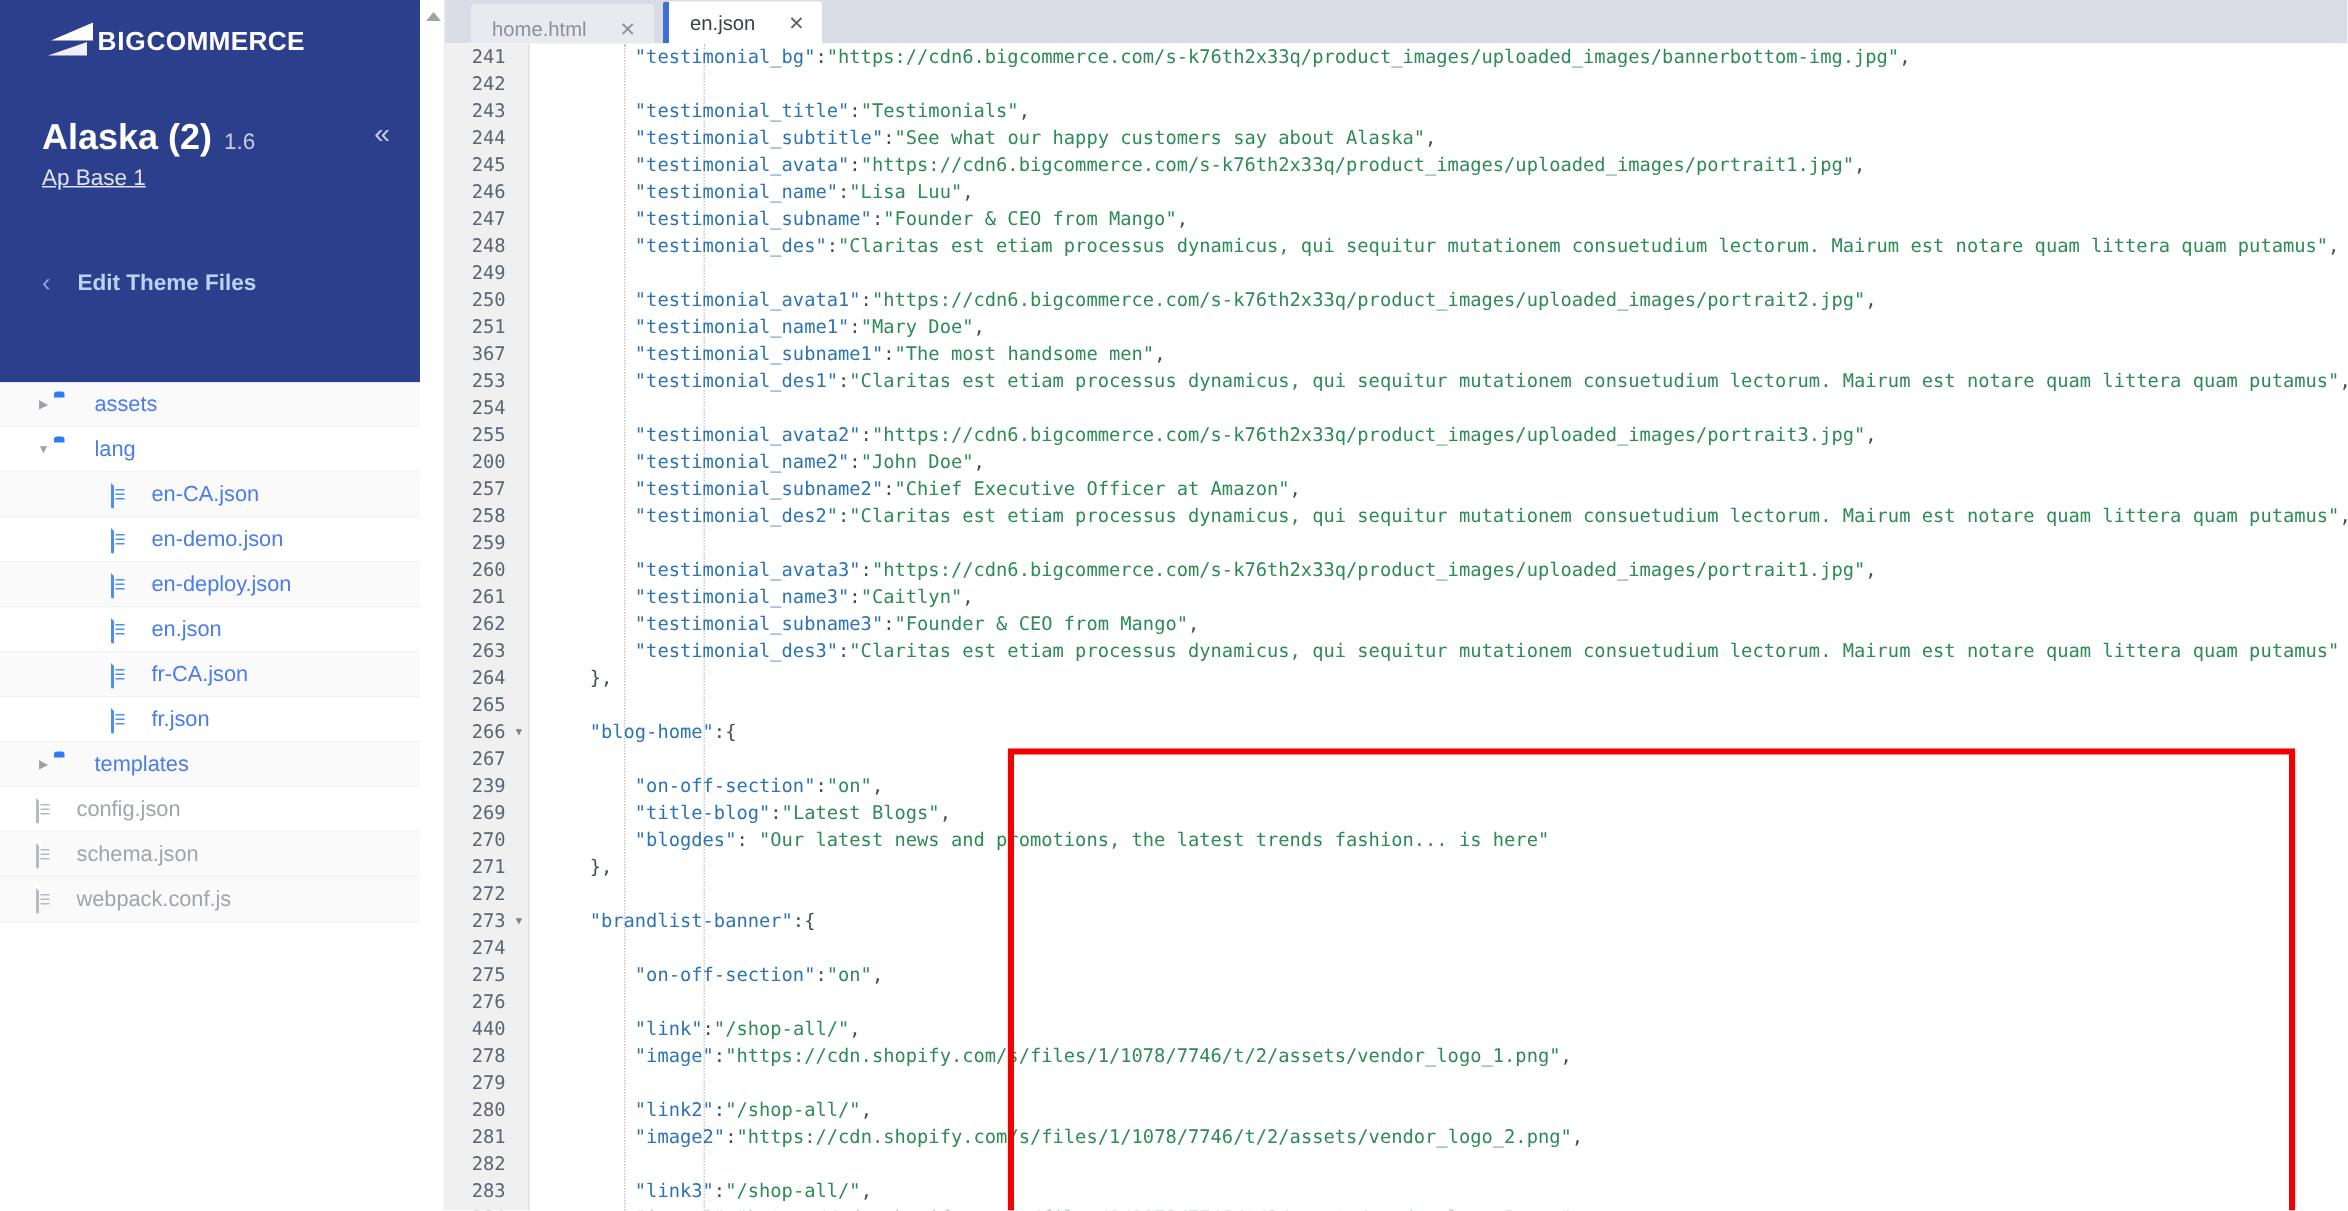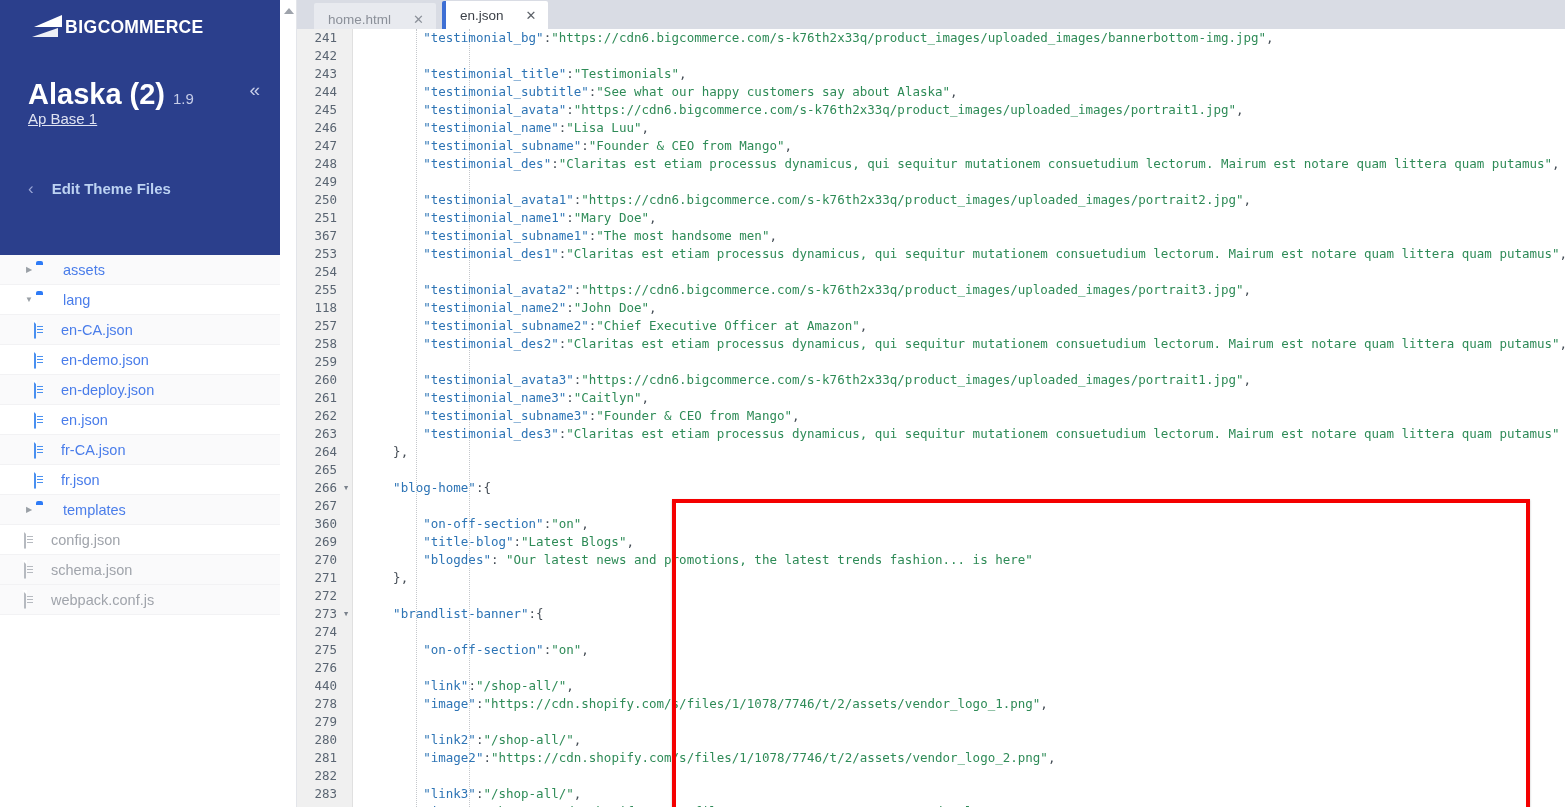--- a/index.html
+++ b/index.html
@@ -31,21 +31,21 @@
   .brand-mark { position: relative; width: 36px; height: 26px; margin-right: 1px; }
   .brand-text {
     font-size: 17.5px; font-weight: 700; letter-spacing: .2px; color: #fff;
     font-family: "Liberation Sans", sans-serif;
   }
   .brand-text .big { letter-spacing: .5px; }
   .theme-title-row {
     position: absolute; left: 28px; top: 78px; right: 20px;
     display: flex; align-items: baseline;
   }
-  .theme-name { font-size: 29px; font-weight: 700; color: #ffffff; }
+  .theme-name { font-size: 24px; font-weight: 700; color: #ffffff; }
   .theme-ver { font-size: 15px; font-weight: 400; color: #c6cde8; margin-left: 8px; }
   .collapse-btn {
     position: absolute; right: 20px; top: 80px;
     color: #c6cde8; font-size: 19px; line-height: 1; cursor: pointer;
   }
   .theme-sub { position: absolute; left: 28px; top: 110px; font-size: 15px; color: #dfe3f2; text-decoration: underline; }
   .edit-row {
     position: absolute; left: 28px; top: 180px;
     display: flex; align-items: center; cursor: pointer;
   }
@@ -79,21 +79,21 @@
     content: ""; position: absolute; right: -1.6px; top: -1.6px;
     border-left: 5px solid transparent; border-top: 5px solid #ffffff;
   }
   .doc-ico:after {
     content:""; position:absolute; left:2px; top:4px; width:6px; height:1.3px;
     background:#4a90f0; box-shadow: 0 3px 0 #4a90f0, 0 6px 0 #4a90f0;
   }
   .doc-ico.grey { border-color:#b6bac0; }
   .doc-ico.grey:after { background:#b6bac0; box-shadow: 0 3px 0 #b6bac0, 0 6px 0 #b6bac0; }
   .ind1 { padding-left: 22px; }
-  .ind2 { padding-left: 20px; }
+  .ind2 { padding-left: 60px; }
   .ind0 { padding-left: 10px; }
 
   
   .editor-wrap { flex: 1 1 auto; position: relative; background: #ffffff; height: 807px; }
 
   
   .left-strip {
     position: absolute; left: 0; top: 0; width: 17px; height: 807px;
     background: #ffffff; border-right: 1px solid #e3e5ea;
   }
@@ -187,21 +187,21 @@
           <svg width="36" height="26" viewBox="0 0 36 26" aria-hidden="true">
             <polygon points="34,1 34,13 6,13" fill="#ffffff"></polygon>
             <polygon points="30,14 30,23 4,23" fill="#ffffff" opacity="0.92"></polygon>
           </svg>
         </span>
         <span class="brand-text"><span class="big">BIG</span><span>COMMERCE</span></span>
       </div>
 
       <div class="theme-title-row">
         <span class="theme-name">Alaska (2)</span>
-        <span class="theme-ver">1.9</span>
+        <span class="theme-ver">1.6</span>
       </div>
       <div class="collapse-btn">«</div>
       <div class="theme-sub">Ap Base 1</div>
 
       <div class="edit-row">
         <span class="edit-chev">‹</span>
         <span class="edit-label">Edit Theme Files</span>
       </div>
     </div>
 
@@ -299,33 +299,33 @@
           <div class="line"><span class="ln">246</span><span class="code">        <span class="k">"testimonial_name"</span><span class="p">:</span><span class="s">"Lisa Luu"</span><span class="p">,</span></span></div>
           <div class="line"><span class="ln">247</span><span class="code">        <span class="k">"testimonial_subname"</span><span class="p">:</span><span class="s">"Founder &amp; CEO from Mango"</span><span class="p">,</span></span></div>
           <div class="line"><span class="ln">248</span><span class="code">        <span class="k">"testimonial_des"</span><span class="p">:</span><span class="s">"Claritas est etiam processus dynamicus, qui sequitur mutationem consuetudium lectorum. Mairum est notare quam littera quam putamus"</span><span class="p">,</span></span></div>
           <div class="line"><span class="ln">249</span><span class="code"></span></div>
           <div class="line"><span class="ln">250</span><span class="code">        <span class="k">"testimonial_avata1"</span><span class="p">:</span><span class="s">"https://cdn6.bigcommerce.com/s-k76th2x33q/product_images/uploaded_images/portrait2.jpg"</span><span class="p">,</span></span></div>
           <div class="line"><span class="ln">251</span><span class="code">        <span class="k">"testimonial_name1"</span><span class="p">:</span><span class="s">"Mary Doe"</span><span class="p">,</span></span></div>
           <div class="line"><span class="ln">367</span><span class="code">        <span class="k">"testimonial_subname1"</span><span class="p">:</span><span class="s">"The most handsome men"</span><span class="p">,</span></span></div>
           <div class="line"><span class="ln">253</span><span class="code">        <span class="k">"testimonial_des1"</span><span class="p">:</span><span class="s">"Claritas est etiam processus dynamicus, qui sequitur mutationem consuetudium lectorum. Mairum est notare quam littera quam putamus"</span><span class="p">,</span></span></div>
           <div class="line"><span class="ln">254</span><span class="code"></span></div>
           <div class="line"><span class="ln">255</span><span class="code">        <span class="k">"testimonial_avata2"</span><span class="p">:</span><span class="s">"https://cdn6.bigcommerce.com/s-k76th2x33q/product_images/uploaded_images/portrait3.jpg"</span><span class="p">,</span></span></div>
-          <div class="line"><span class="ln">118</span><span class="code">        <span class="k">"testimonial_name2"</span><span class="p">:</span><span class="s">"John Doe"</span><span class="p">,</span></span></div>
+          <div class="line"><span class="ln">200</span><span class="code">        <span class="k">"testimonial_name2"</span><span class="p">:</span><span class="s">"John Doe"</span><span class="p">,</span></span></div>
           <div class="line"><span class="ln">257</span><span class="code">        <span class="k">"testimonial_subname2"</span><span class="p">:</span><span class="s">"Chief Executive Officer at Amazon"</span><span class="p">,</span></span></div>
           <div class="line"><span class="ln">258</span><span class="code">        <span class="k">"testimonial_des2"</span><span class="p">:</span><span class="s">"Claritas est etiam processus dynamicus, qui sequitur mutationem consuetudium lectorum. Mairum est notare quam littera quam putamus"</span><span class="p">,</span></span></div>
           <div class="line"><span class="ln">259</span><span class="code"></span></div>
           <div class="line"><span class="ln">260</span><span class="code">        <span class="k">"testimonial_avata3"</span><span class="p">:</span><span class="s">"https://cdn6.bigcommerce.com/s-k76th2x33q/product_images/uploaded_images/portrait1.jpg"</span><span class="p">,</span></span></div>
           <div class="line"><span class="ln">261</span><span class="code">        <span class="k">"testimonial_name3"</span><span class="p">:</span><span class="s">"Caitlyn"</span><span class="p">,</span></span></div>
           <div class="line"><span class="ln">262</span><span class="code">        <span class="k">"testimonial_subname3"</span><span class="p">:</span><span class="s">"Founder &amp; CEO from Mango"</span><span class="p">,</span></span></div>
           <div class="line"><span class="ln">263</span><span class="code">        <span class="k">"testimonial_des3"</span><span class="p">:</span><span class="s">"Claritas est etiam processus dynamicus, qui sequitur mutationem consuetudium lectorum. Mairum est notare quam littera quam putamus"</span></span></div>
           <div class="line"><span class="ln">264</span><span class="code">    <span class="p">}</span><span class="p">,</span></span></div>
           <div class="line"><span class="ln">265</span><span class="code"></span></div>
           <div class="line"><span class="ln">266</span><span class="fold">▼</span><span class="code">    <span class="k">"blog-home"</span><span class="p">:</span><span class="p">{</span></span></div>
           <div class="line"><span class="ln">267</span><span class="code"></span></div>
-          <div class="line"><span class="ln">360</span><span class="code">        <span class="k">"on-off-section"</span><span class="p">:</span><span class="s">"on"</span><span class="p">,</span></span></div>
+          <div class="line"><span class="ln">239</span><span class="code">        <span class="k">"on-off-section"</span><span class="p">:</span><span class="s">"on"</span><span class="p">,</span></span></div>
           <div class="line"><span class="ln">269</span><span class="code">        <span class="k">"title-blog"</span><span class="p">:</span><span class="s">"Latest Blogs"</span><span class="p">,</span></span></div>
           <div class="line"><span class="ln">270</span><span class="code">        <span class="k">"blogdes"</span><span class="p">:</span><span class="p"> </span><span class="s">"Our latest news and promotions, the latest trends fashion... is here"</span></span></div>
           <div class="line"><span class="ln">271</span><span class="code">    <span class="p">}</span><span class="p">,</span></span></div>
           <div class="line"><span class="ln">272</span><span class="code"></span></div>
           <div class="line"><span class="ln">273</span><span class="fold">▼</span><span class="code">    <span class="k">"brandlist-banner"</span><span class="p">:</span><span class="p">{</span></span></div>
           <div class="line"><span class="ln">274</span><span class="code"></span></div>
           <div class="line"><span class="ln">275</span><span class="code">        <span class="k">"on-off-section"</span><span class="p">:</span><span class="s">"on"</span><span class="p">,</span></span></div>
           <div class="line"><span class="ln">276</span><span class="code"></span></div>
           <div class="line"><span class="ln">440</span><span class="code">        <span class="k">"link"</span><span class="p">:</span><span class="s">"/shop-all/"</span><span class="p">,</span></span></div>
           <div class="line"><span class="ln">278</span><span class="code">        <span class="k">"image"</span><span class="p">:</span><span class="s">"https://cdn.shopify.com/s/files/1/1078/7746/t/2/assets/vendor_logo_1.png"</span><span class="p">,</span></span></div>

